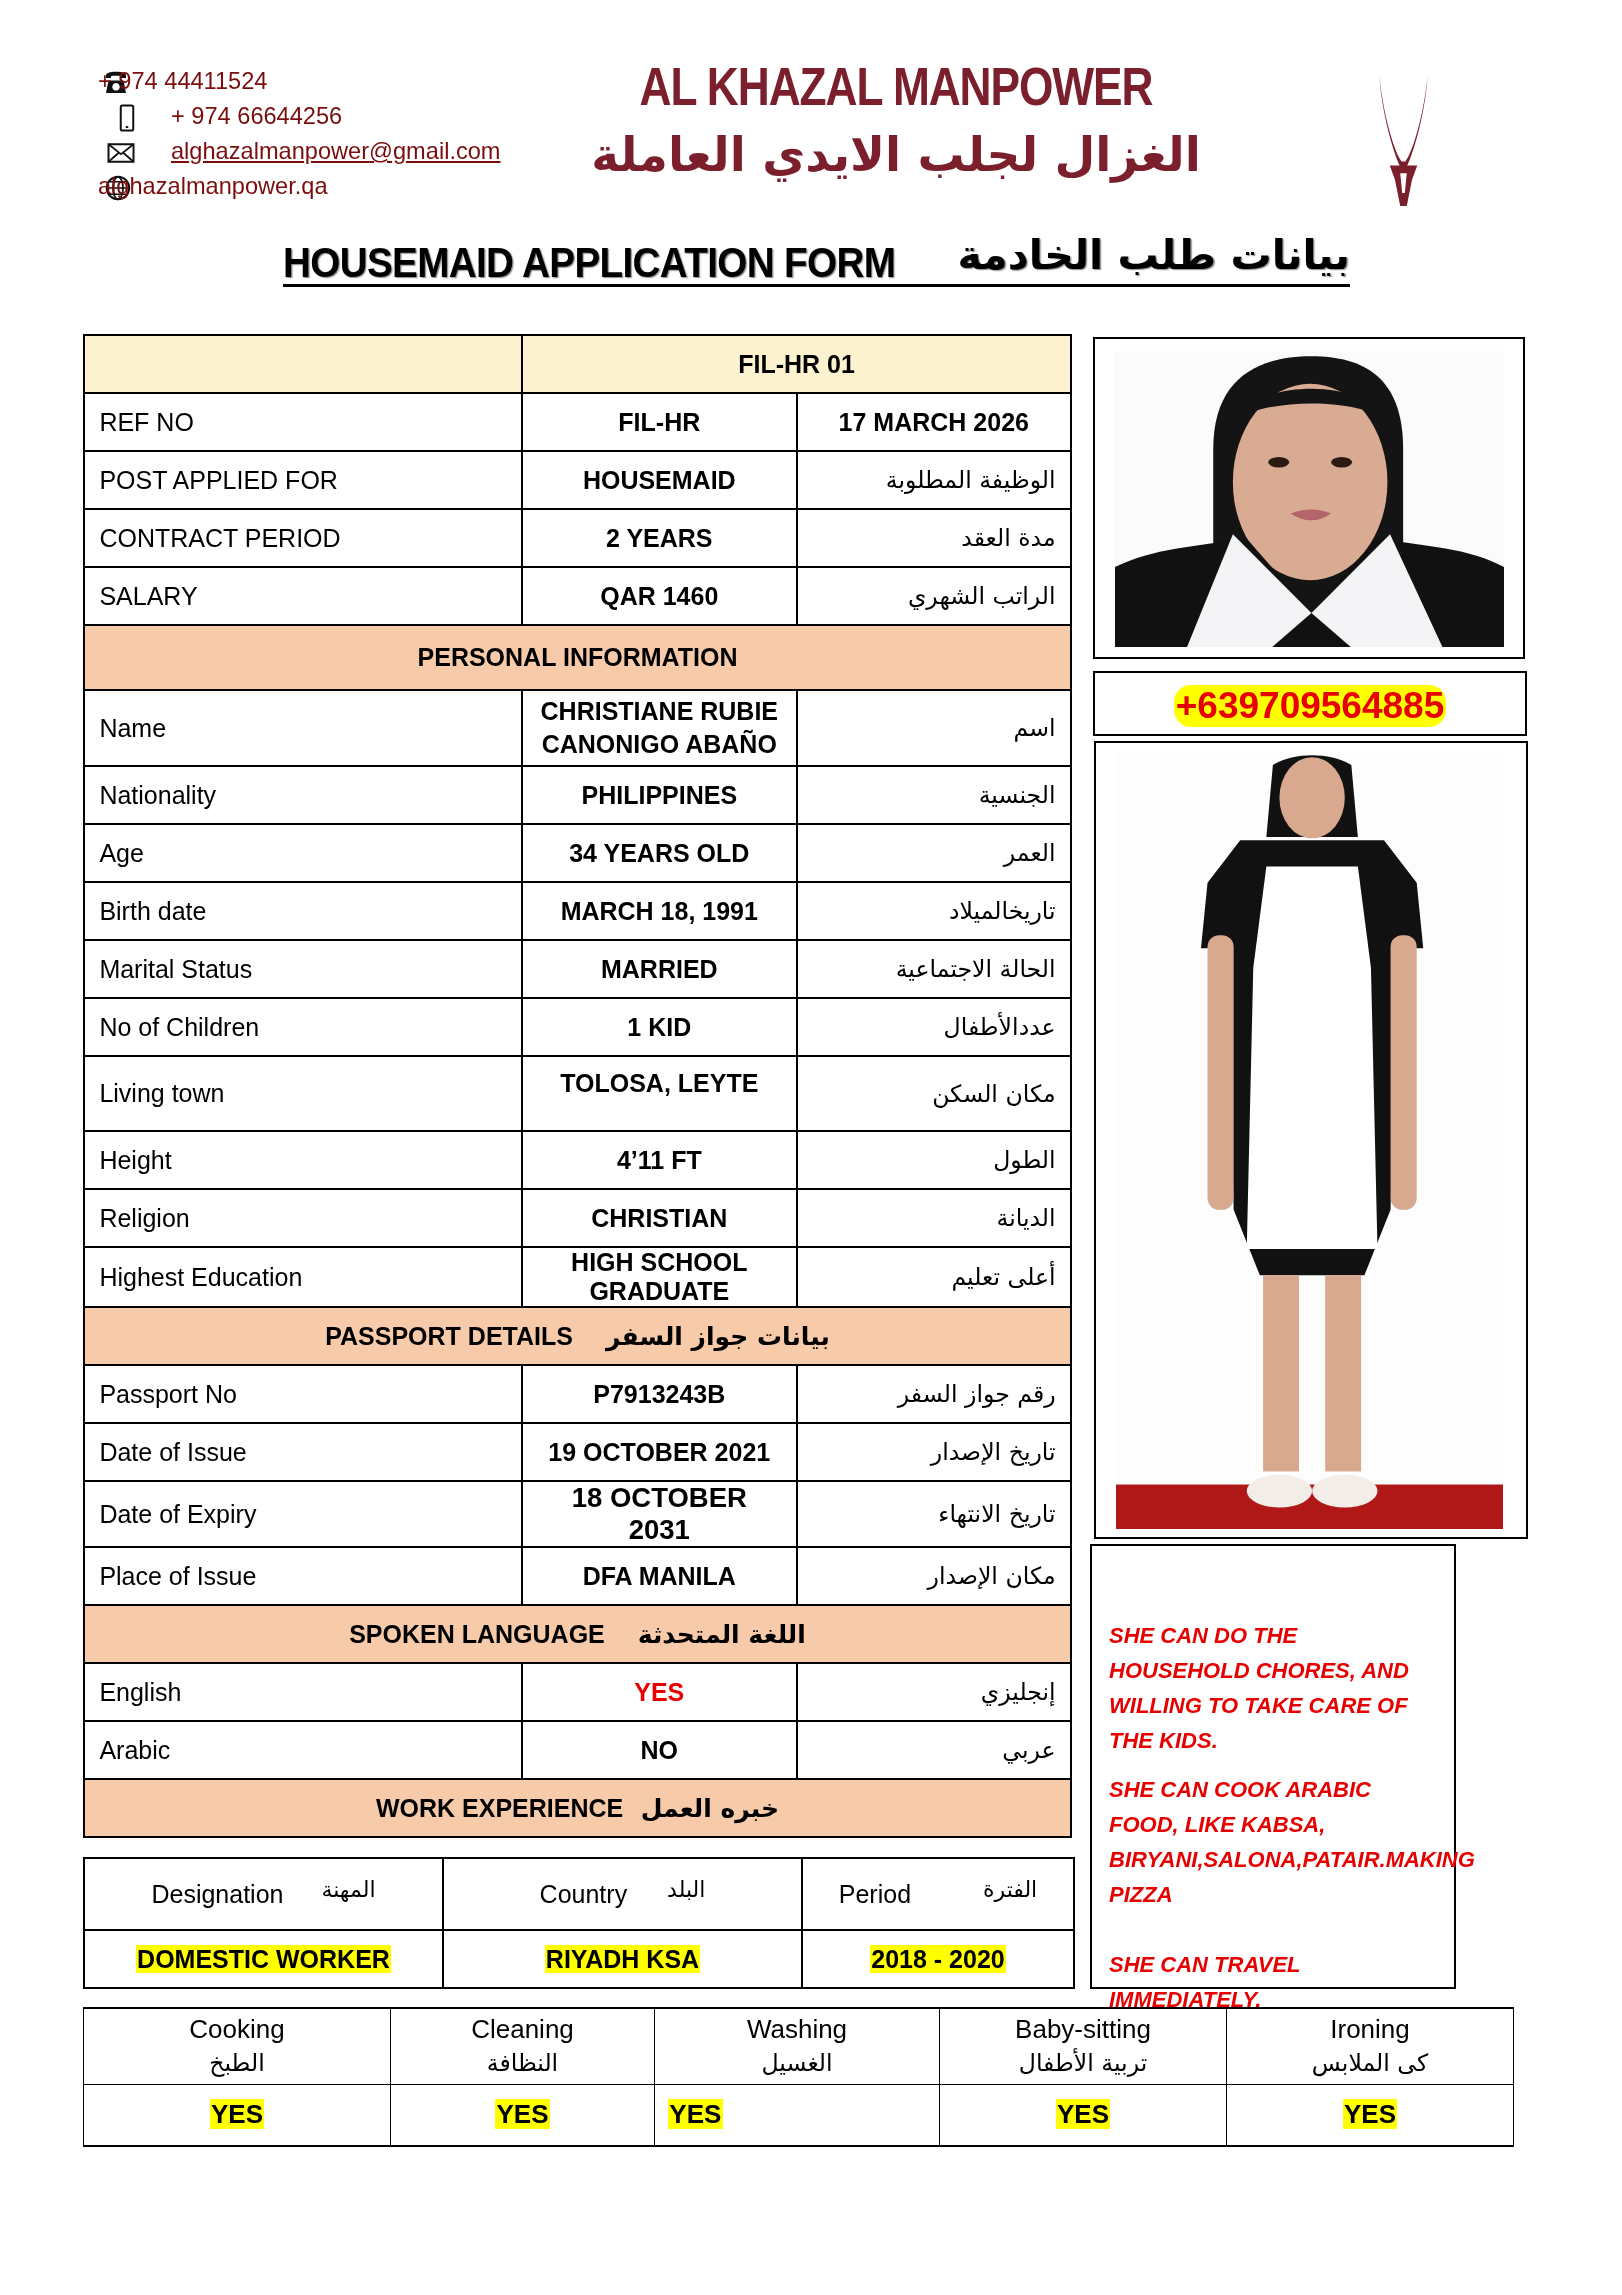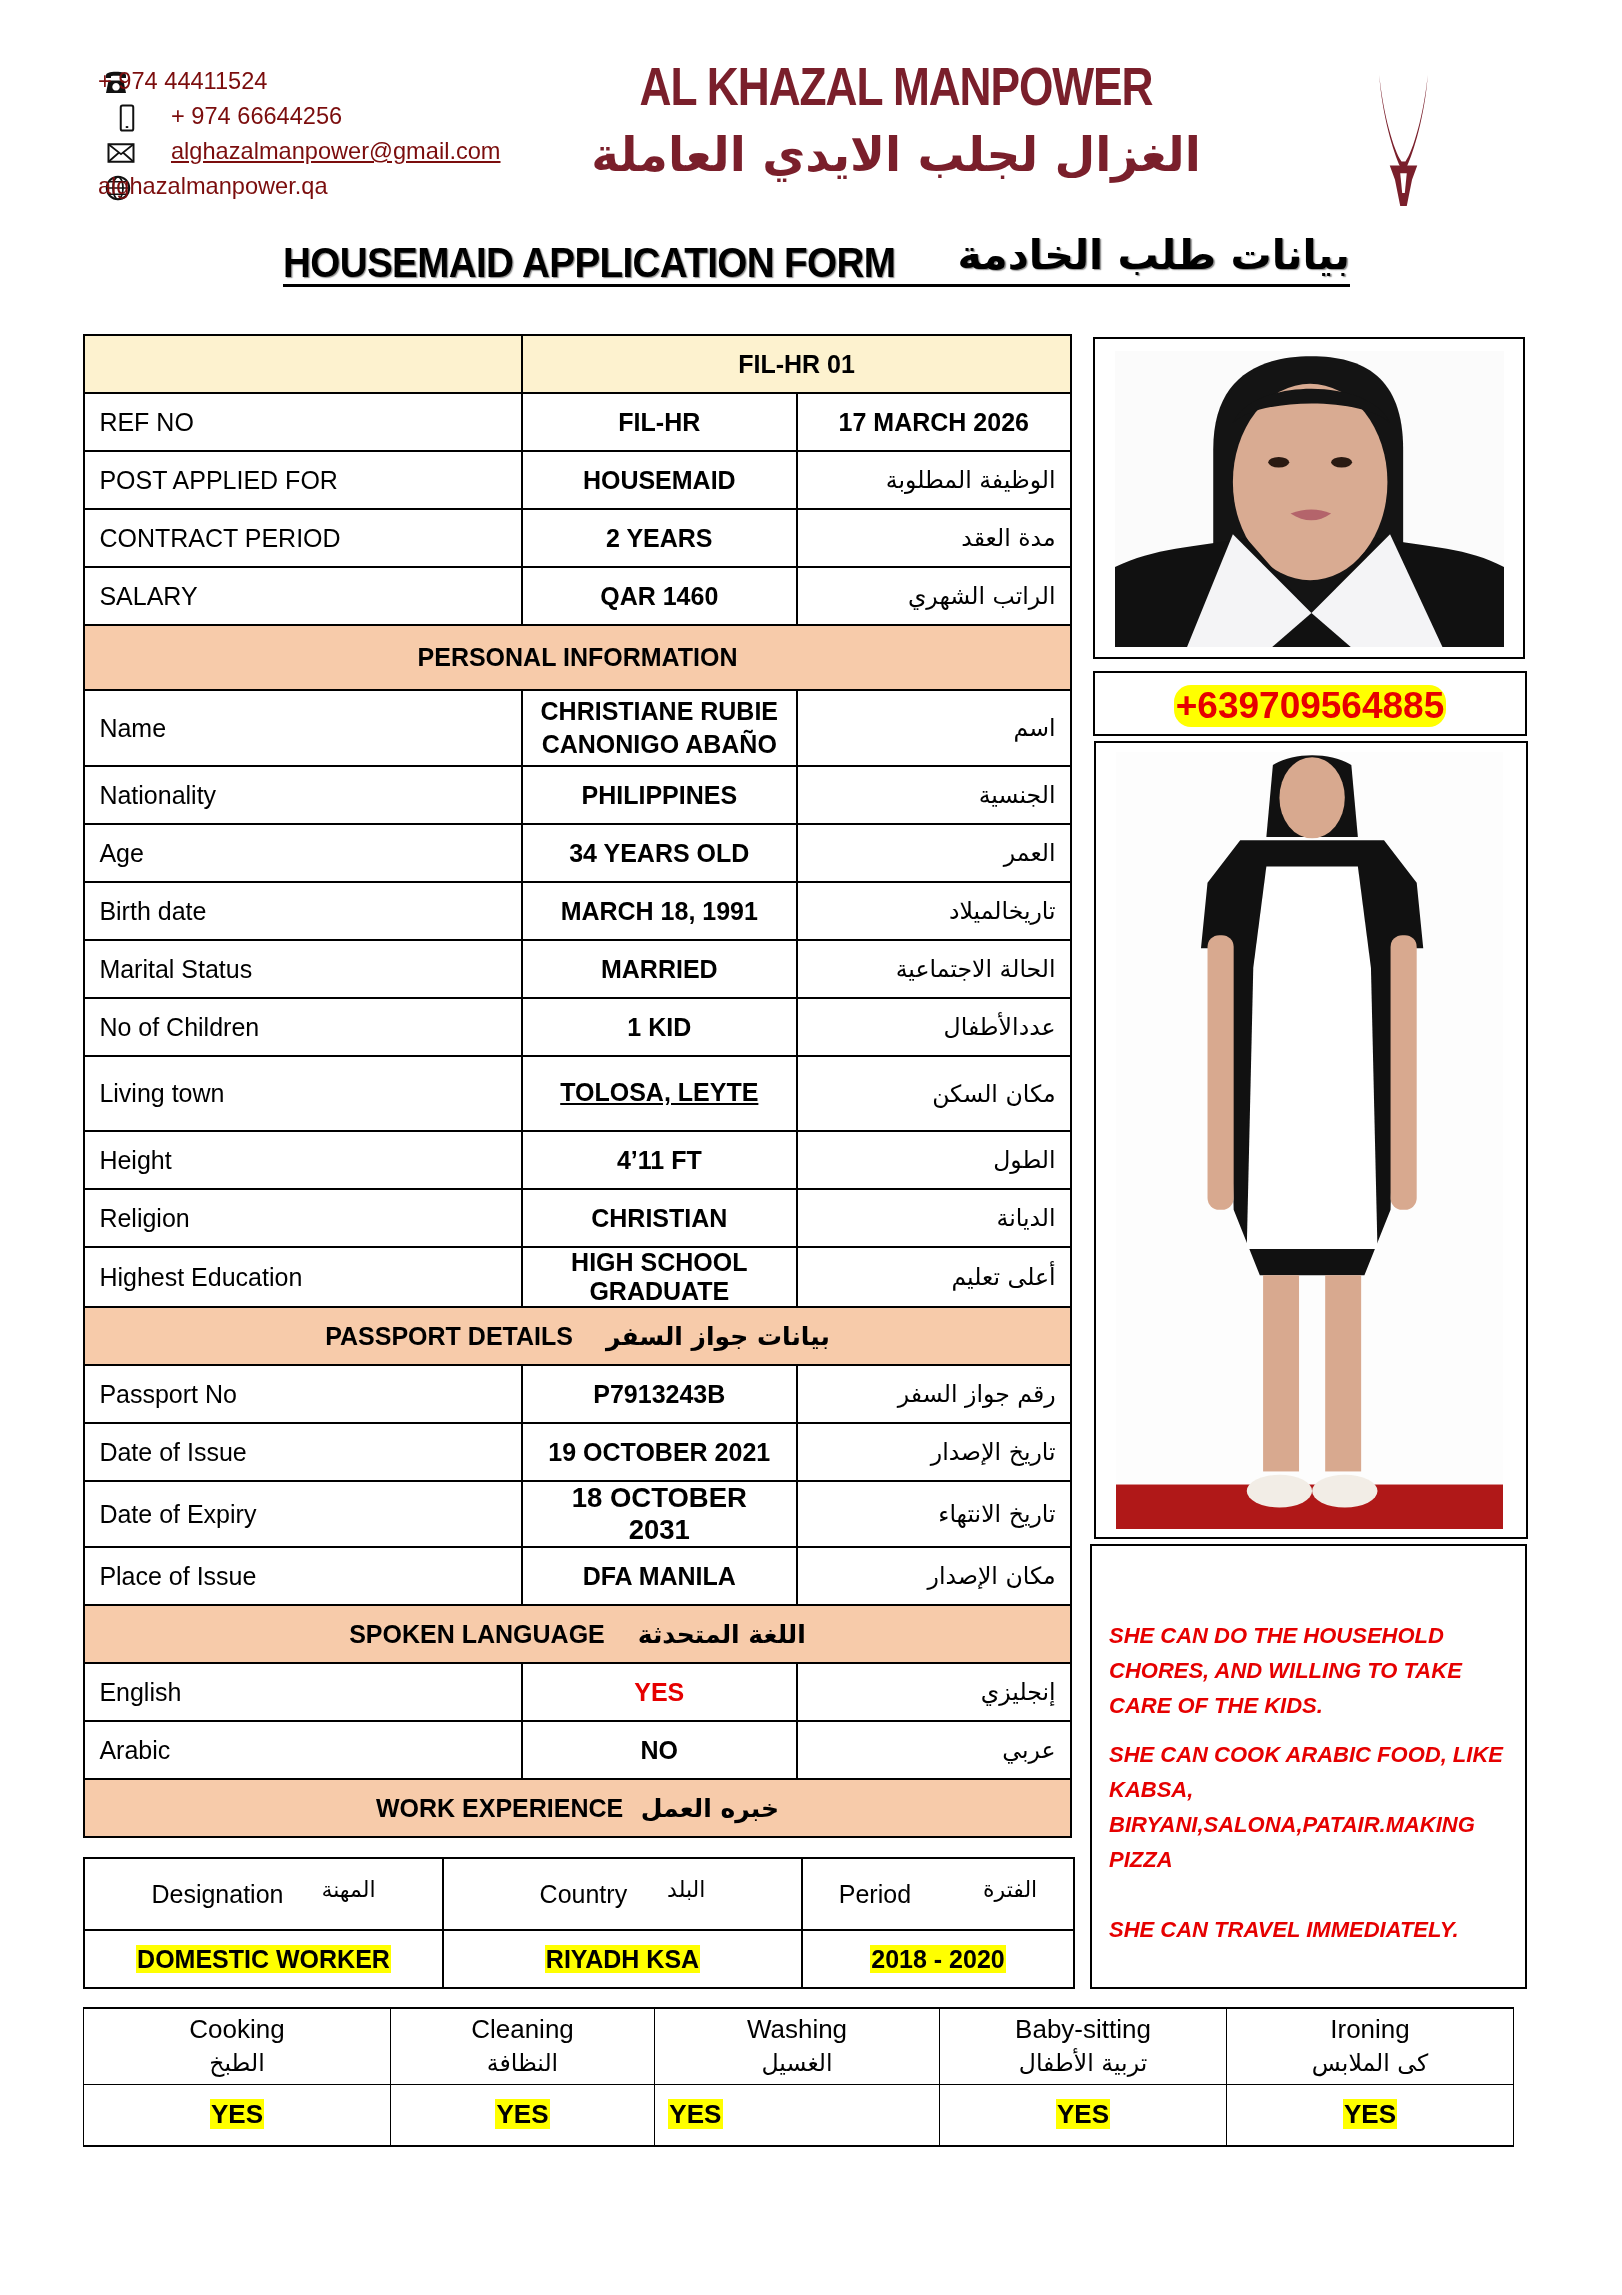--- a/index.html
+++ b/index.html
@@ -44,21 +44,21 @@
   .work-table .w-ar { font-family: "DejaVu Sans", sans-serif; margin-left: 31px; font-size: 22px; position: relative; top: -5.2px; }
   .hl { background: #ffff00; padding: 0 1.3px; }
 
   
   .photo-box { position: absolute; left: 1093px; top: 337px; width: 432px; height: 322px; border: 2px solid #000; }
   .photo-box .pic { position: absolute; left: 19.6px; top: 11.8px; width: 389px; height: 296px; background: #fff; overflow: hidden; }
   .phone-box { position: absolute; left: 1093px; top: 671px; width: 434px; height: 65px; border: 2px solid #000; text-align: center; }
   .phone-box span { display: inline-block; margin-top: 11.8px; font-size: 37px; font-weight: bold; color: #e60000; background: #ffff00; padding: 0 1.3px; line-height: 42px; border-radius: 17px; }
   .body-box { position: absolute; left: 1094px; top: 741px; width: 434px; height: 798px; border: 2px solid #000; }
   .body-box .pic { position: absolute; left: 19.6px; top: 9.2px; width: 387px; height: 777px; overflow: hidden; background: #fff; }
-  .notes-box { position: absolute; left: 1090px; top: 1544px; width: 437px; height: 445px; border: 2px solid #000; padding: 72px 13px 0 17px; color: #e60000; font-weight: bold; font-style: italic; font-size: 22px; line-height: 35px; }
+  .notes-box { position: absolute; left: 1090px; top: 1544px; width: 366px; height: 445px; border: 2px solid #000; padding: 72px 13px 0 17px; color: #e60000; font-weight: bold; font-style: italic; font-size: 22px; line-height: 35px; }
   .notes-box p { margin-bottom: 14.4px; }
   .notes-box p.gap { margin-top: 35px; }
 
   
   .skills-table { position: absolute; left: 83px; top: 2007px; width: 1430px; border-collapse: collapse; table-layout: fixed; }
   .skills-table td { border: 1.3px solid #000; text-align: center; vertical-align: middle; font-size: 26px; }
   .skills-table tr.sh td { height: 76px; line-height: 34px; }
   .skills-table tr.sv td { height: 62px; font-weight: bold; border-bottom: 2.6px solid #000; }
   .skills-table tr.sh td { border-top: 2.6px solid #000; }
   .skills-table .s-ar { font-family: "DejaVu Sans", sans-serif; font-size: 23.6px; display: block; direction: rtl; }
@@ -171,21 +171,21 @@
     <td class="val">MARRIED</td>
     <td class="ar">الحالة الاجتماعية</td>
   </tr>
   <tr>
     <td class="lbl">No of Children</td>
     <td class="val">1 KID</td>
     <td class="ar">عددالأطفال</td>
   </tr>
   <tr class="tall">
     <td class="lbl">Living town</td>
-    <td class="val" style="vertical-align:top;padding-top:21px;text-decoration:underline;">TOLOSA, LEYTE</td>
+    <td class="val" style="vertical-align:top;padding-top:12px;">TOLOSA, LEYTE</td>
     <td class="ar">مكان السكن</td>
   </tr>
   <tr>
     <td class="lbl">Height</td>
     <td class="val">4’11 FT</td>
     <td class="ar">الطول</td>
   </tr>
   <tr>
     <td class="lbl">Religion</td>
     <td class="val">CHRISTIAN</td>

